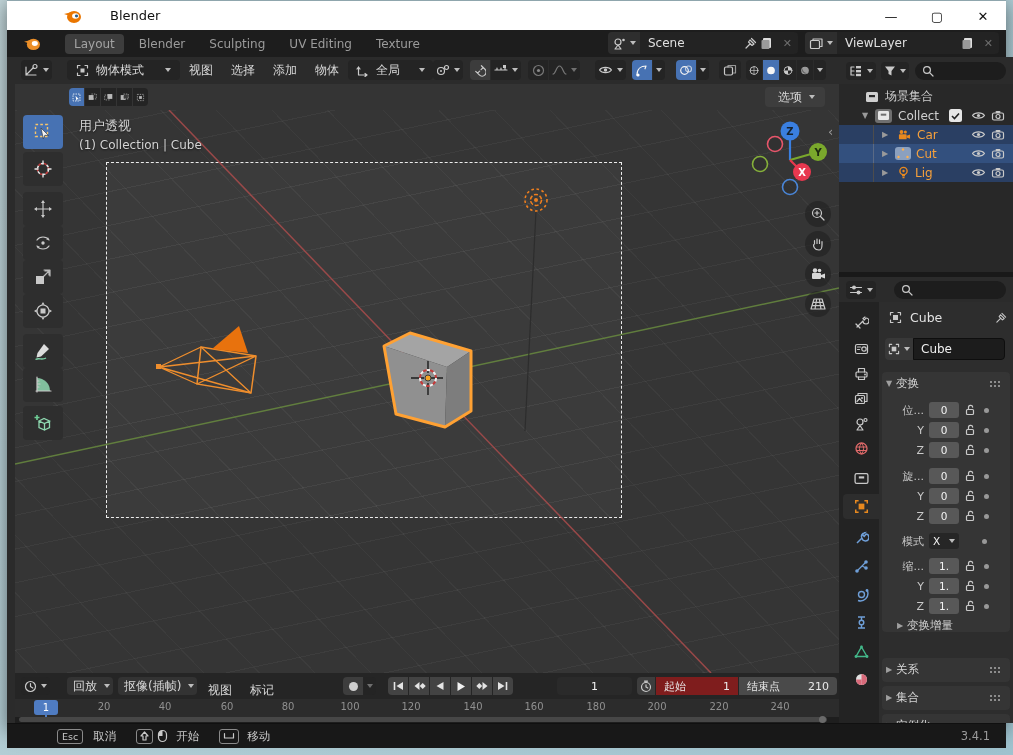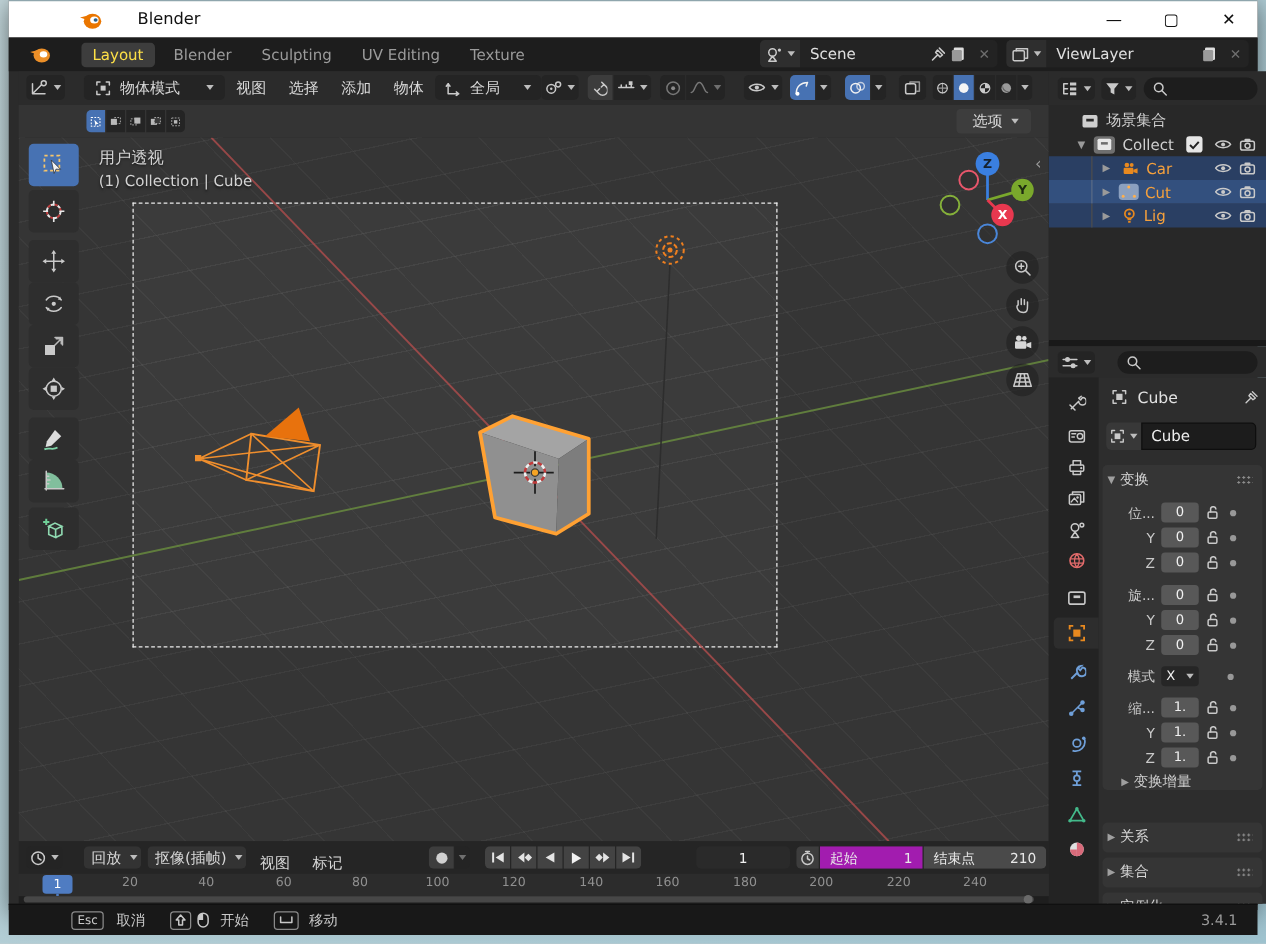--- a/index.html
+++ b/index.html
@@ -12,21 +12,21 @@
   #win{position:absolute;left:7px;top:0;width:999px;height:728px;background:#2b2b2b;
        box-shadow:0 4px 18px rgba(0,0,0,.5)}
   
   #titlebar{left:0;top:0;width:999px;height:30px;background:#fff;border-top:1px solid #8fa6ad;box-sizing:border-box}
   #titlebar .title{font-size:13px;color:#111;margin-left:8px}
   .winctl{width:46px;height:30px;display:flex;align-items:center;justify-content:center;font-size:13px;color:#111}
   
   #menubar{left:0;top:30px;width:999px;height:27px;background:#1d1d1d}
   .mitem{font-size:12px;color:#d8d8d8;padding:4px 9px;border-radius:3px}
   .ws{font-size:12px;color:#9b9b9b;padding:3px 9px;border-radius:4px;white-space:nowrap}
-  .ws.active{background:#3d3d3d;color:#fde047}
+  .ws.active{background:#3d3d3d;color:#a3a3a3}
   .idblock{background:#232323;border-radius:4px;height:22px;display:flex;align-items:center;overflow:hidden}
   .idblock .isg{background:#2e2e2e;height:22px;display:flex;align-items:center;padding:0 4px;gap:3px}
   .idblock .nm{font-size:12px;color:#e0e0e0;padding:0 8px;flex:1}
   .xbt{color:#6e6e6e;font-size:11px;padding:0 6px}
   
   .caret{display:inline-block;width:0;height:0;border-left:3.5px solid transparent;border-right:3.5px solid transparent;border-top:4px solid #bdbdbd}
   .caret.dim{border-top-color:#6f6f6f}
   .seg{background:#242424;display:flex;align-items:center;justify-content:center;gap:4px;height:20px;padding:0 3px}
   .grp{display:flex;gap:1px;border-radius:4px;overflow:hidden}
   .seg.on{background:#4772b3}
@@ -943,21 +943,21 @@
 
     <div class="abs" style="left:542px;top:4px;width:75px;height:18px;background:#2a2a2a;border-radius:4px;display:flex;align-items:center;justify-content:center;font-size:11px;color:#f0f0f0">1</div>
 
     <div class="grp abs" style="left:622px;top:4px">
       <div class="seg" style="height:18px;background:#3d3d3d">
         <svg width="12" height="13" viewBox="0 0 12 13">
           <circle class="ic" cx="6" cy="7" r="4.5"></circle>
             <path class="ic" d="M6 4.8 V7 l1.8 1 M4.5 1.2 h3 M6 1.2 v1.3"></path>
         </svg>
       </div>
-      <div class="seg" style="height:18px;width:66px;background:#a21caf;justify-content:space-between;padding:0 8px">
+      <div class="seg" style="height:18px;width:66px;background:#7f1d1d;justify-content:space-between;padding:0 8px">
         <span style="font-size:11px;color:#e8e8e8">起始</span>
         <span style="font-size:11px;color:#e8e8e8">1</span>
       </div>
       <div class="seg" style="height:18px;width:82px;background:#4a4a4a;justify-content:space-between;padding:0 8px">
         <span style="font-size:11px;color:#e8e8e8">结束点</span>
         <span style="font-size:11px;color:#e8e8e8">210</span>
       </div>
     </div>
   </div>
 

